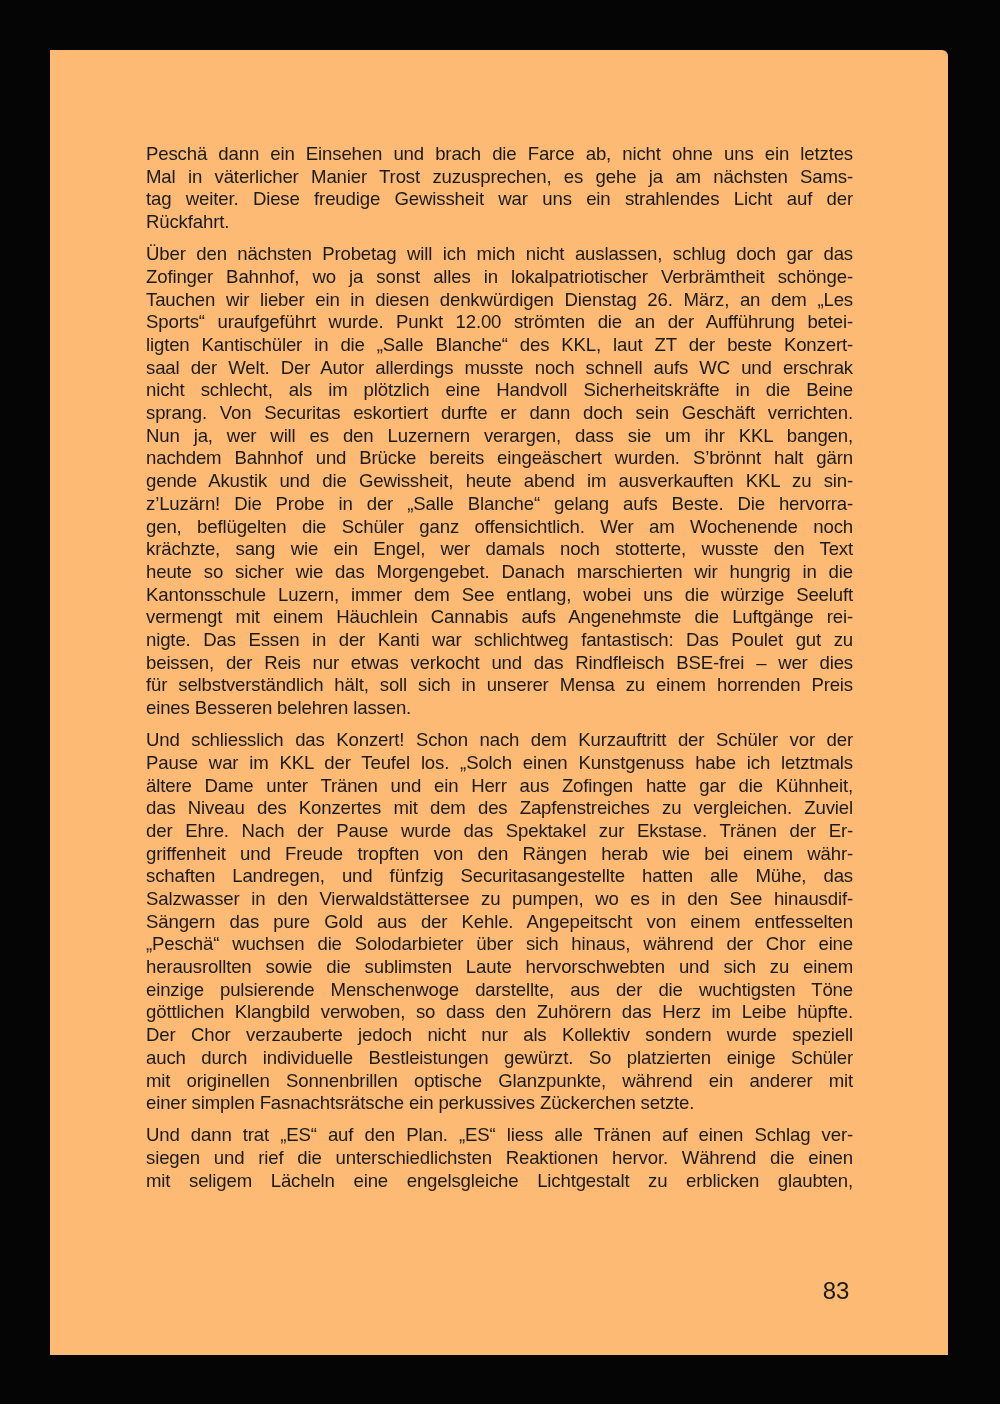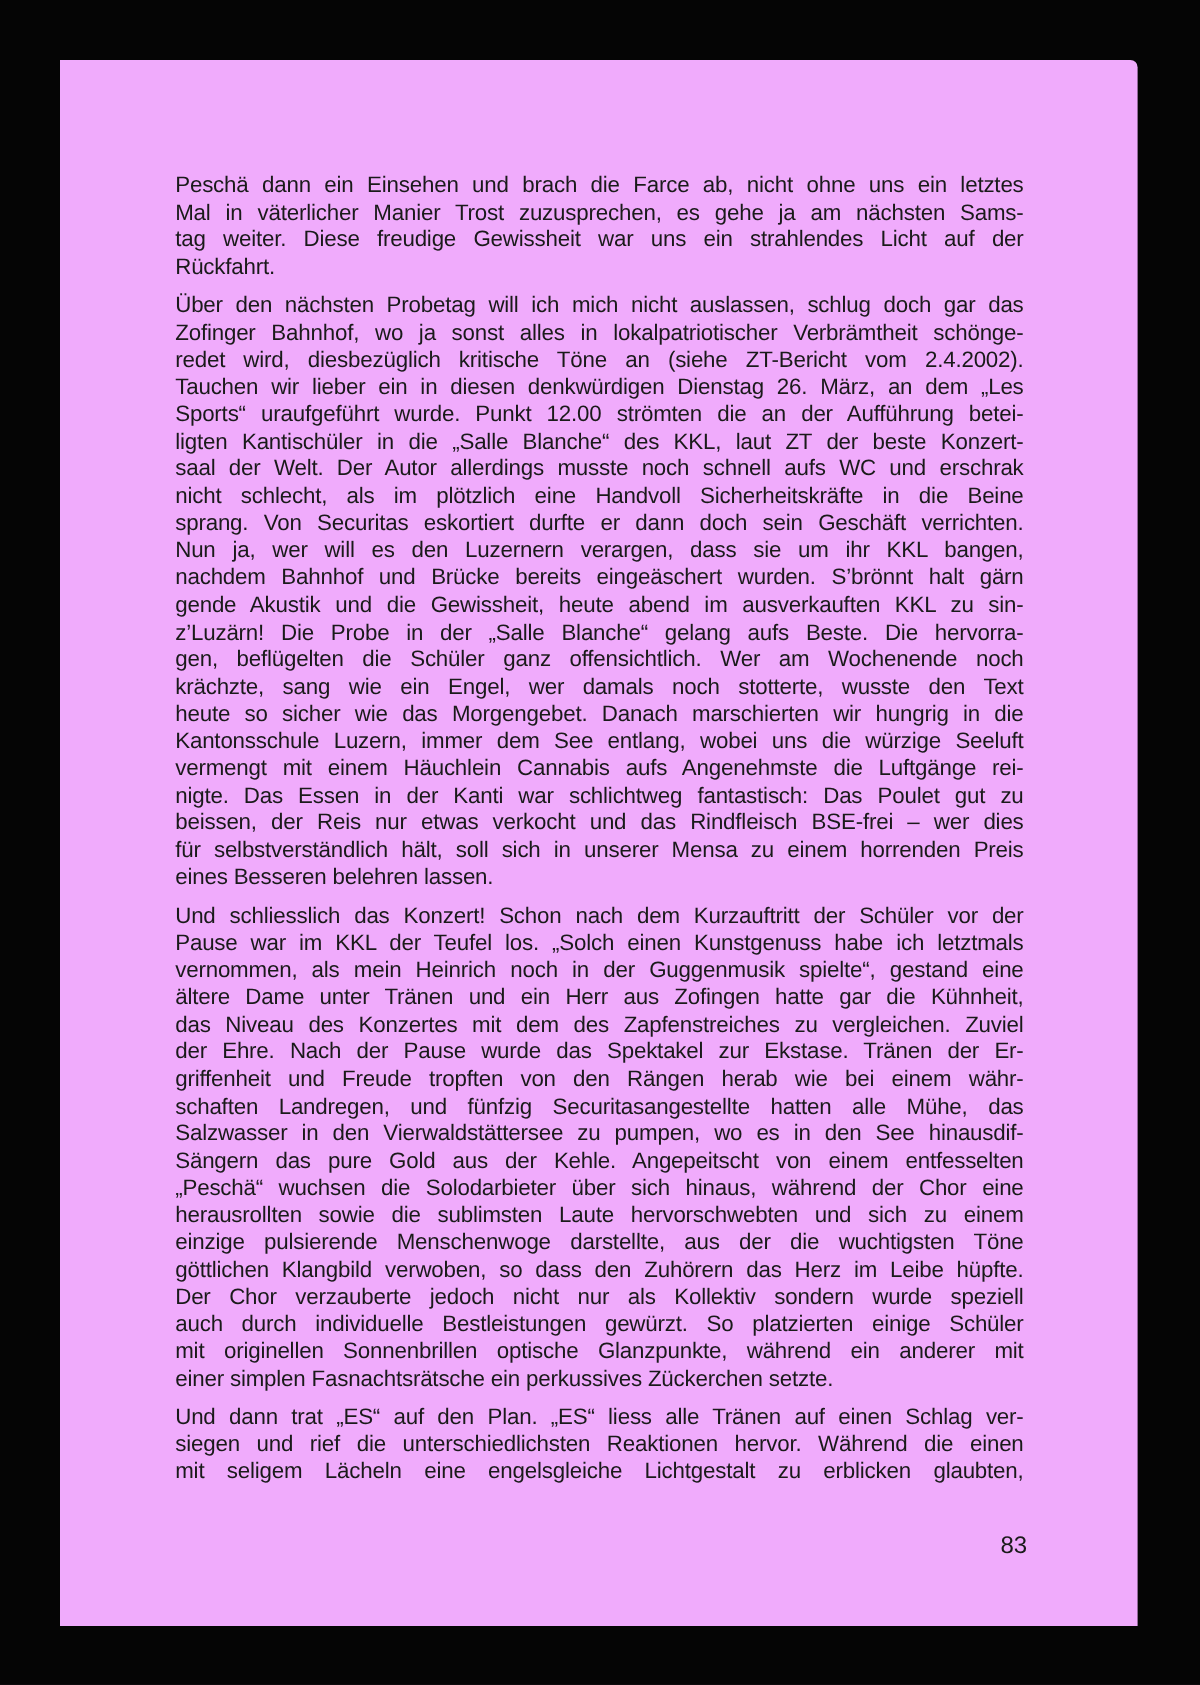--- a/index.html
+++ b/index.html
@@ -13,21 +13,21 @@
       position: relative;
       overflow: hidden;
       font-family: "Liberation Sans", sans-serif;
     }
     .page {
       position: absolute;
       left: 50px;
       top: 50px;
       width: 898px;
       height: 1305px;
-      background: #f0abfc;
+      background: #fdba74;
       border-top-right-radius: 6px;
     }
     .text-column {
       position: absolute;
       left: 96px;
       top: 93px;
       width: 707px;
       color: #1a1a1a;
       font-size: 18.6px;
       line-height: 22.7px;
@@ -45,40 +45,39 @@
       overflow: visible;
     }
     .line.last {
       text-align-last: left;
     }
     .page-number {
       position: absolute;
       left: 766px;
       top: 1227px;
       width: 40px;
-      text-align: right;
-      font-size: 20px;
+      text-align: center;
+      font-size: 24px;
       color: #1a1a1a;
     }
   </style>
 </head>
 <body>
 
 <div class="page">
   <div class="text-column" id="text-column">
       <p class="paragraph">
         <span class="line">Peschä dann ein Einsehen und brach die Farce ab, nicht ohne uns ein letztes</span>
         <span class="line">Mal in väterlicher Manier Trost zuzusprechen, es gehe ja am nächsten Sams-</span>
         <span class="line">tag weiter. Diese freudige Gewissheit war uns ein strahlendes Licht auf der</span>
         <span class="line last">Rückfahrt.</span>
       </p>
       <p class="paragraph">
         <span class="line">Über den nächsten Probetag will ich mich nicht auslassen, schlug doch gar das</span>
         <span class="line">Zofinger Bahnhof, wo ja sonst alles in lokalpatriotischer Verbrämtheit schönge-</span>
-        <span class="line">redet wird, diesbezüglich kritische Töne an (siehe ZT-Bericht vom 2.4.2002).</span>
         <span class="line">Tauchen wir lieber ein in diesen denkwürdigen Dienstag 26. März, an dem „Les</span>
         <span class="line">Sports“ uraufgeführt wurde. Punkt 12.00 strömten die an der Aufführung betei-</span>
         <span class="line">ligten Kantischüler in die „Salle Blanche“ des KKL, laut ZT der beste Konzert-</span>
         <span class="line">saal der Welt. Der Autor allerdings musste noch schnell aufs WC und erschrak</span>
         <span class="line">nicht schlecht, als im plötzlich eine Handvoll Sicherheitskräfte in die Beine</span>
         <span class="line">sprang. Von Securitas eskortiert durfte er dann doch sein Geschäft verrichten.</span>
         <span class="line">Nun ja, wer will es den Luzernern verargen, dass sie um ihr KKL bangen,</span>
         <span class="line">nachdem Bahnhof und Brücke bereits eingeäschert wurden. S’brönnt halt gärn</span>
         <span class="line">gende Akustik und die Gewissheit, heute abend im ausverkauften KKL zu sin-</span>
         <span class="line">z’Luzärn! Die Probe in der „Salle Blanche“ gelang aufs Beste. Die hervorra-</span>
@@ -88,21 +87,20 @@
         <span class="line">Kantonsschule Luzern, immer dem See entlang, wobei uns die würzige Seeluft</span>
         <span class="line">vermengt mit einem Häuchlein Cannabis aufs Angenehmste die Luftgänge rei-</span>
         <span class="line">nigte. Das Essen in der Kanti war schlichtweg fantastisch: Das Poulet gut zu</span>
         <span class="line">beissen, der Reis nur etwas verkocht und das Rindfleisch BSE-frei – wer dies</span>
         <span class="line">für selbstverständlich hält, soll sich in unserer Mensa zu einem horrenden Preis</span>
         <span class="line last">eines Besseren belehren lassen.</span>
       </p>
       <p class="paragraph">
         <span class="line">Und schliesslich das Konzert! Schon nach dem Kurzauftritt der Schüler vor der</span>
         <span class="line">Pause war im KKL der Teufel los. „Solch einen Kunstgenuss habe ich letztmals</span>
-        <span class="line">vernommen, als mein Heinrich noch in der Guggenmusik spielte“, gestand eine</span>
         <span class="line">ältere Dame unter Tränen und ein Herr aus Zofingen hatte gar die Kühnheit,</span>
         <span class="line">das Niveau des Konzertes mit dem des Zapfenstreiches zu vergleichen. Zuviel</span>
         <span class="line">der Ehre. Nach der Pause wurde das Spektakel zur Ekstase. Tränen der Er-</span>
         <span class="line">griffenheit und Freude tropften von den Rängen herab wie bei einem währ-</span>
         <span class="line">schaften Landregen, und fünfzig Securitasangestellte hatten alle Mühe, das</span>
         <span class="line">Salzwasser in den Vierwaldstättersee zu pumpen, wo es in den See hinausdif-</span>
         <span class="line">Sängern das pure Gold aus der Kehle. Angepeitscht von einem entfesselten</span>
         <span class="line">„Peschä“ wuchsen die Solodarbieter über sich hinaus, während der Chor eine</span>
         <span class="line">herausrollten sowie die sublimsten Laute hervorschwebten und sich zu einem</span>
         <span class="line">einzige pulsierende Menschenwoge darstellte, aus der die wuchtigsten Töne</span>

